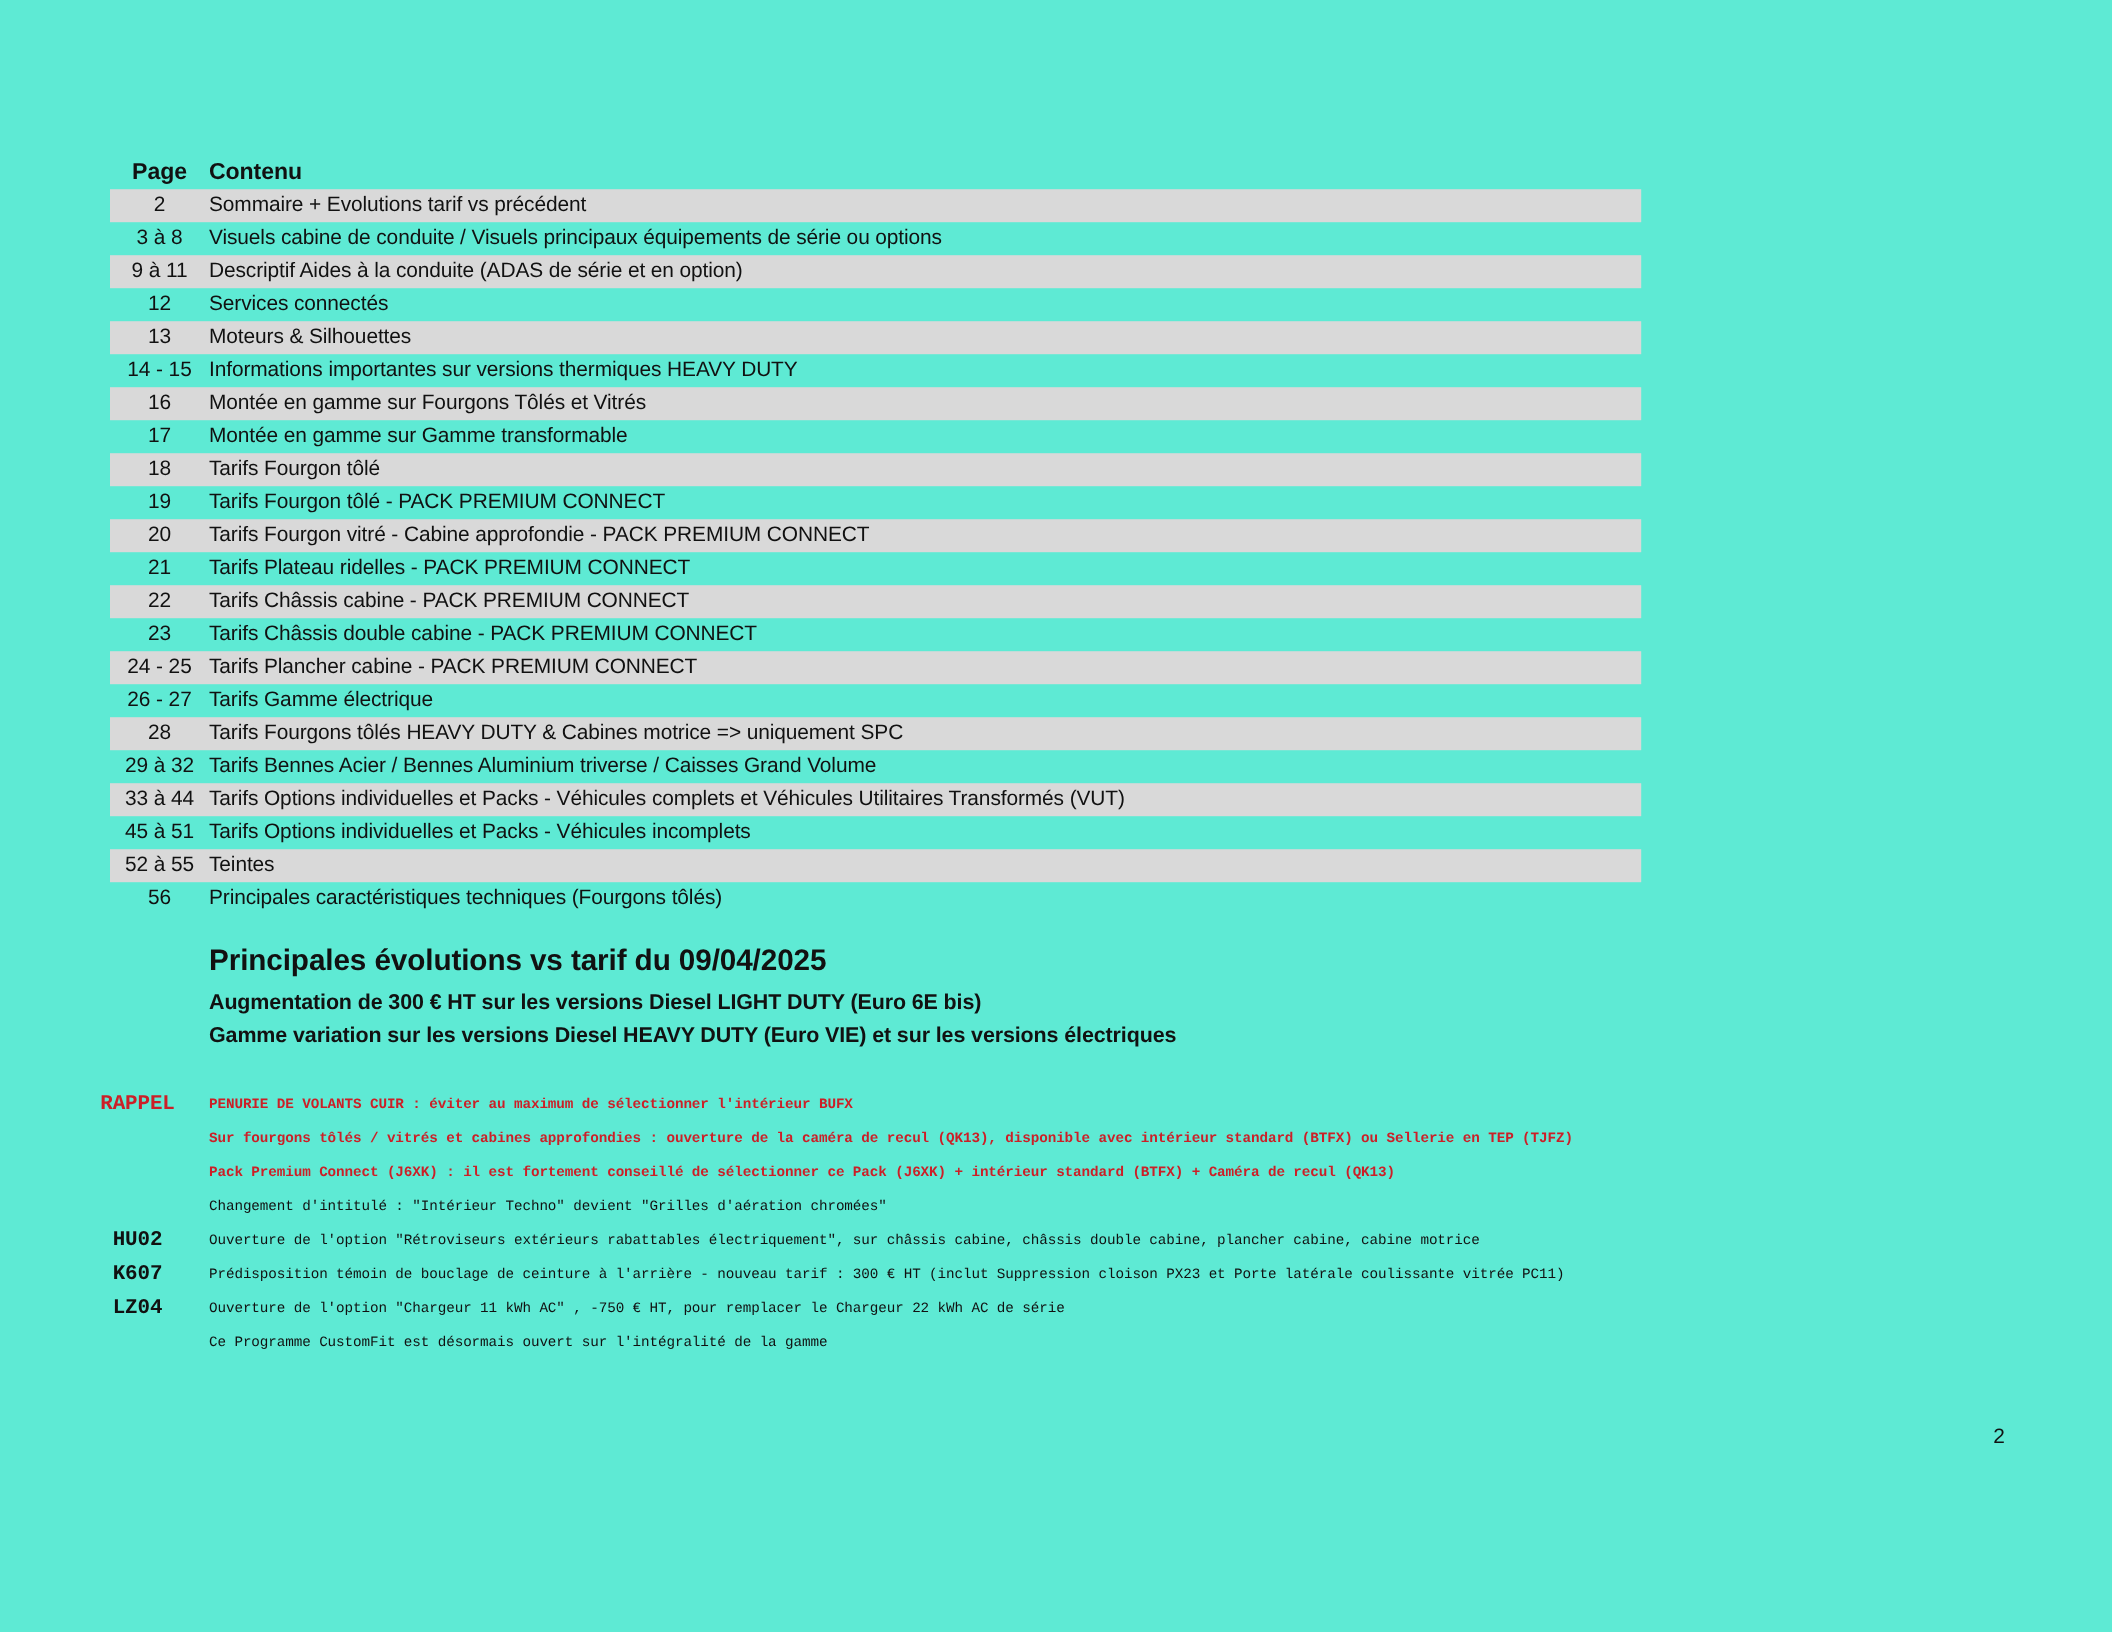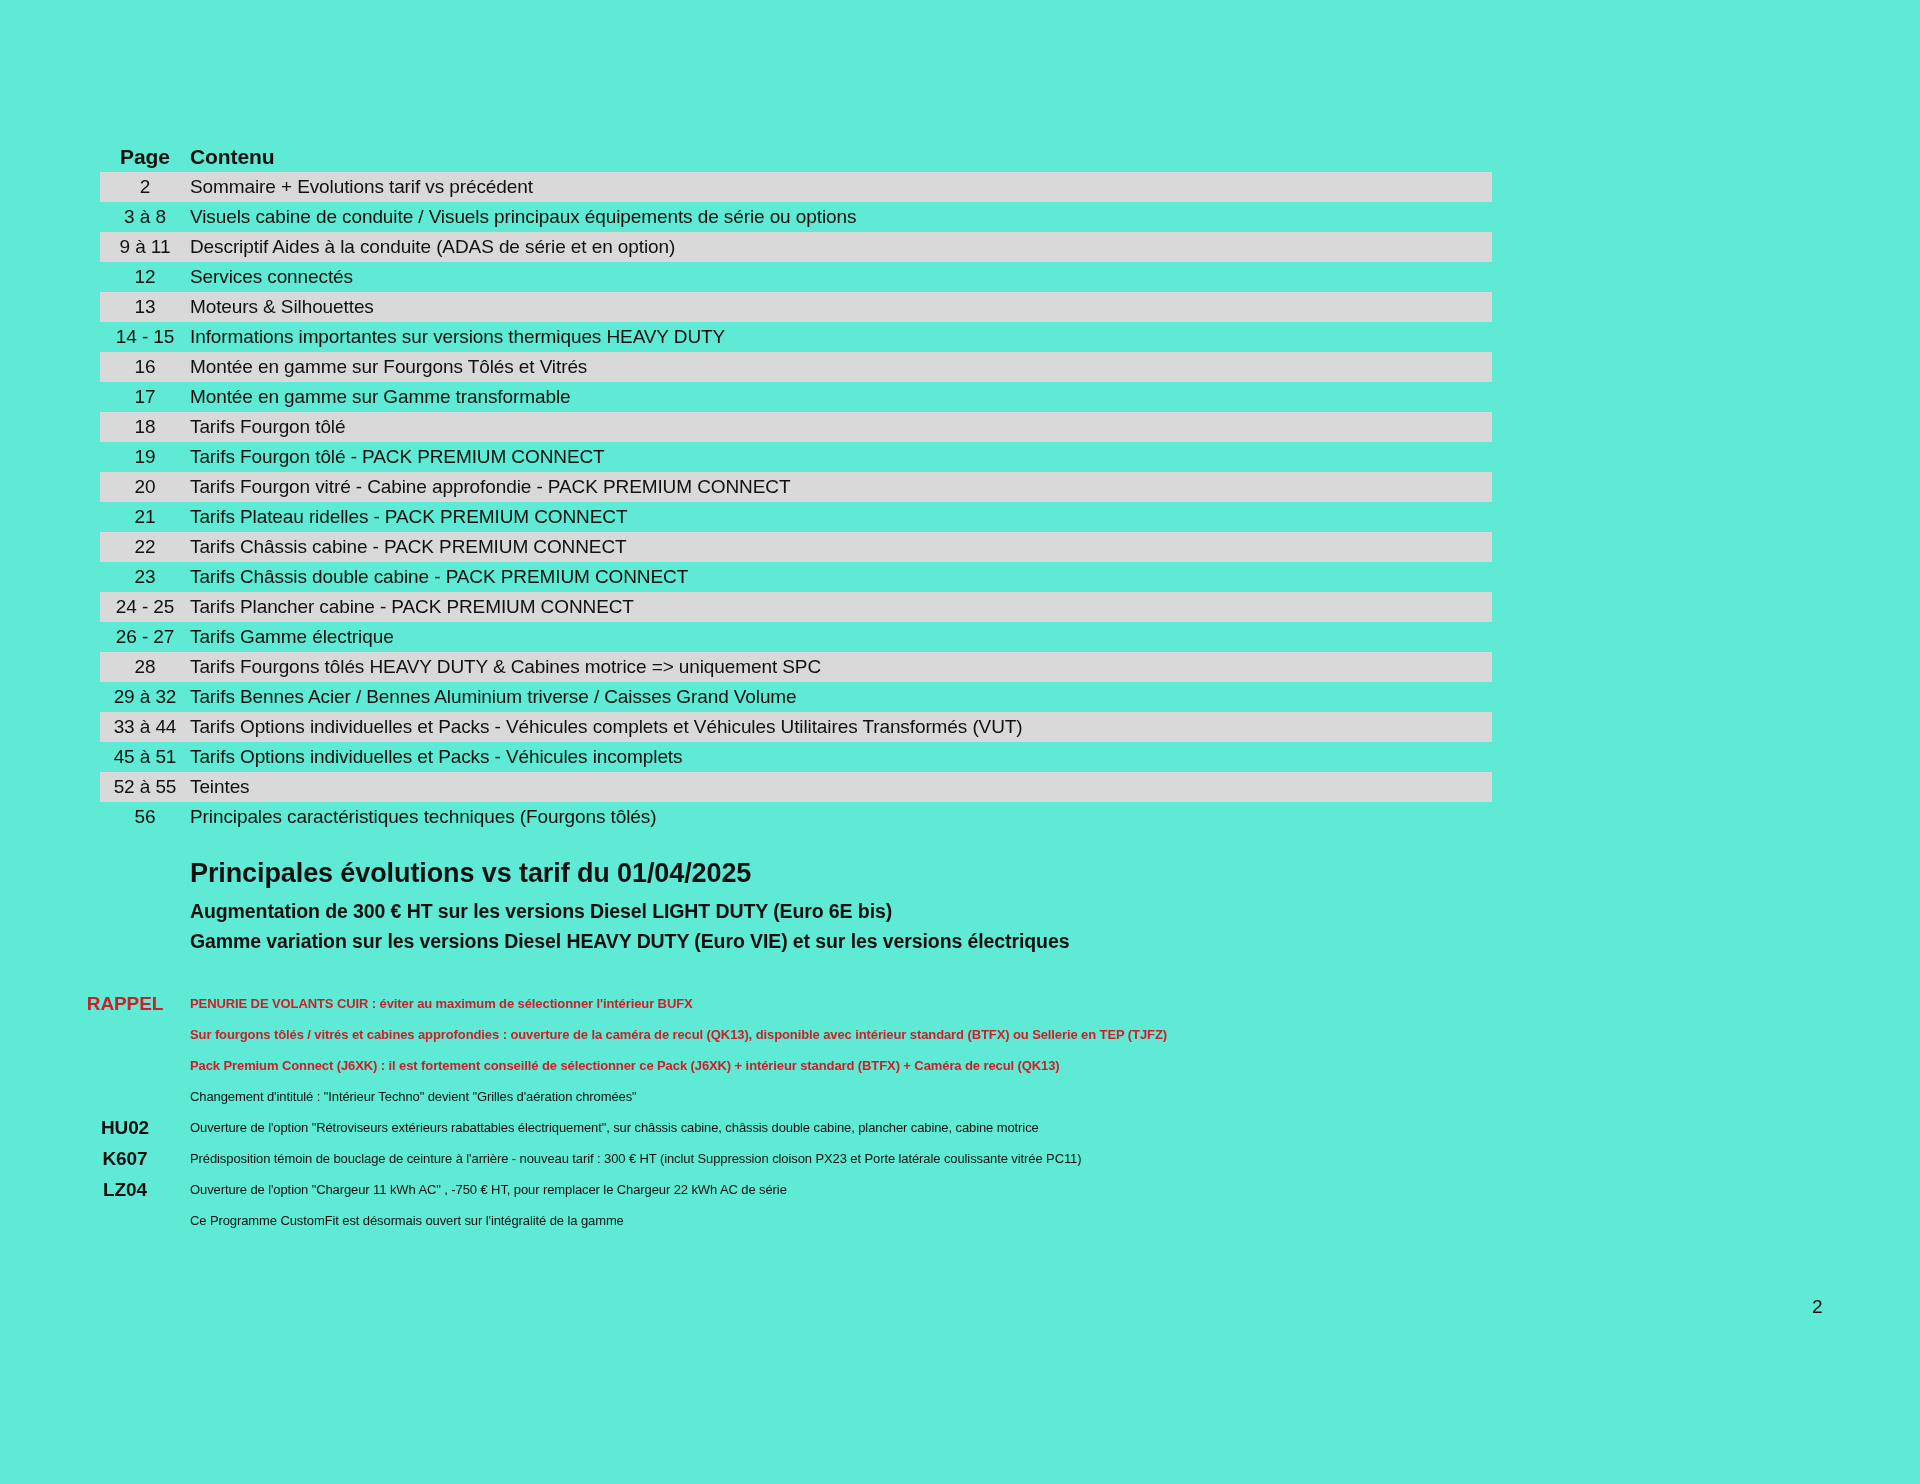--- a/index.html
+++ b/index.html
@@ -13,21 +13,21 @@
   .trow.head{font-weight:bold;font-size:21px;}
   .trow.shaded{background:#d9d9d9;}
   .tc-page{text-align:center;white-space:nowrap;}
   .tc-content{text-align:left;white-space:nowrap;}
   
   .evo{position:absolute;left:190px;top:856px;width:1680px;}
   .evo-title{font-size:27px;font-weight:bold;line-height:34px;margin-bottom:6px;}
   .evo-line{font-size:19.5px;font-weight:bold;line-height:30px;}
   
   .notes{position:absolute;left:60px;top:988px;width:1812px;}
-  .note{display:grid;grid-template-columns:130px 1fr;}
+  .note{display:grid;grid-template-columns:130px 1fr;font-family:Liberation Mono, monospace;}
   .nlabel{font-weight:bold;text-align:center;font-size:19px;line-height:31px;align-self:start;}
   .ntext{font-size:13px;line-height:31px;}
   .note.red .ntext{color:#cc1f27;font-weight:bold;}
   .nlabel.red{color:#cc1f27;}
   
   .pagenum{position:absolute;left:1812px;top:1296px;font-size:19px;line-height:22px;}
 </style>
 </head>
 <body>
 
@@ -124,21 +124,21 @@
           <div class="tc-content">Teintes</div>
         </div>
         <div class="trow">
           <div class="tc-page">56</div>
           <div class="tc-content">Principales caractéristiques techniques (Fourgons tôlés)</div>
         </div>
       </div>
   </div>
 
   <div class="evo">
-    <div class="evo-title">Principales évolutions vs tarif du 01/04/2025</div>
+    <div class="evo-title">Principales évolutions vs tarif du 09/04/2025</div>
     <div class="evo-line">Augmentation de 300 € HT sur les versions Diesel LIGHT DUTY (Euro 6E bis)</div>
     <div class="evo-line">Gamme variation sur les versions Diesel HEAVY DUTY (Euro VIE) et sur les versions électriques</div>
   </div>
 
   <div class="notes">
       <div class="note red">
         <div class="nlabel red">RAPPEL</div>
         <div class="ntext">PENURIE DE VOLANTS CUIR : éviter au maximum de sélectionner l'intérieur BUFX</div>
       </div>
       <div class="note red">

